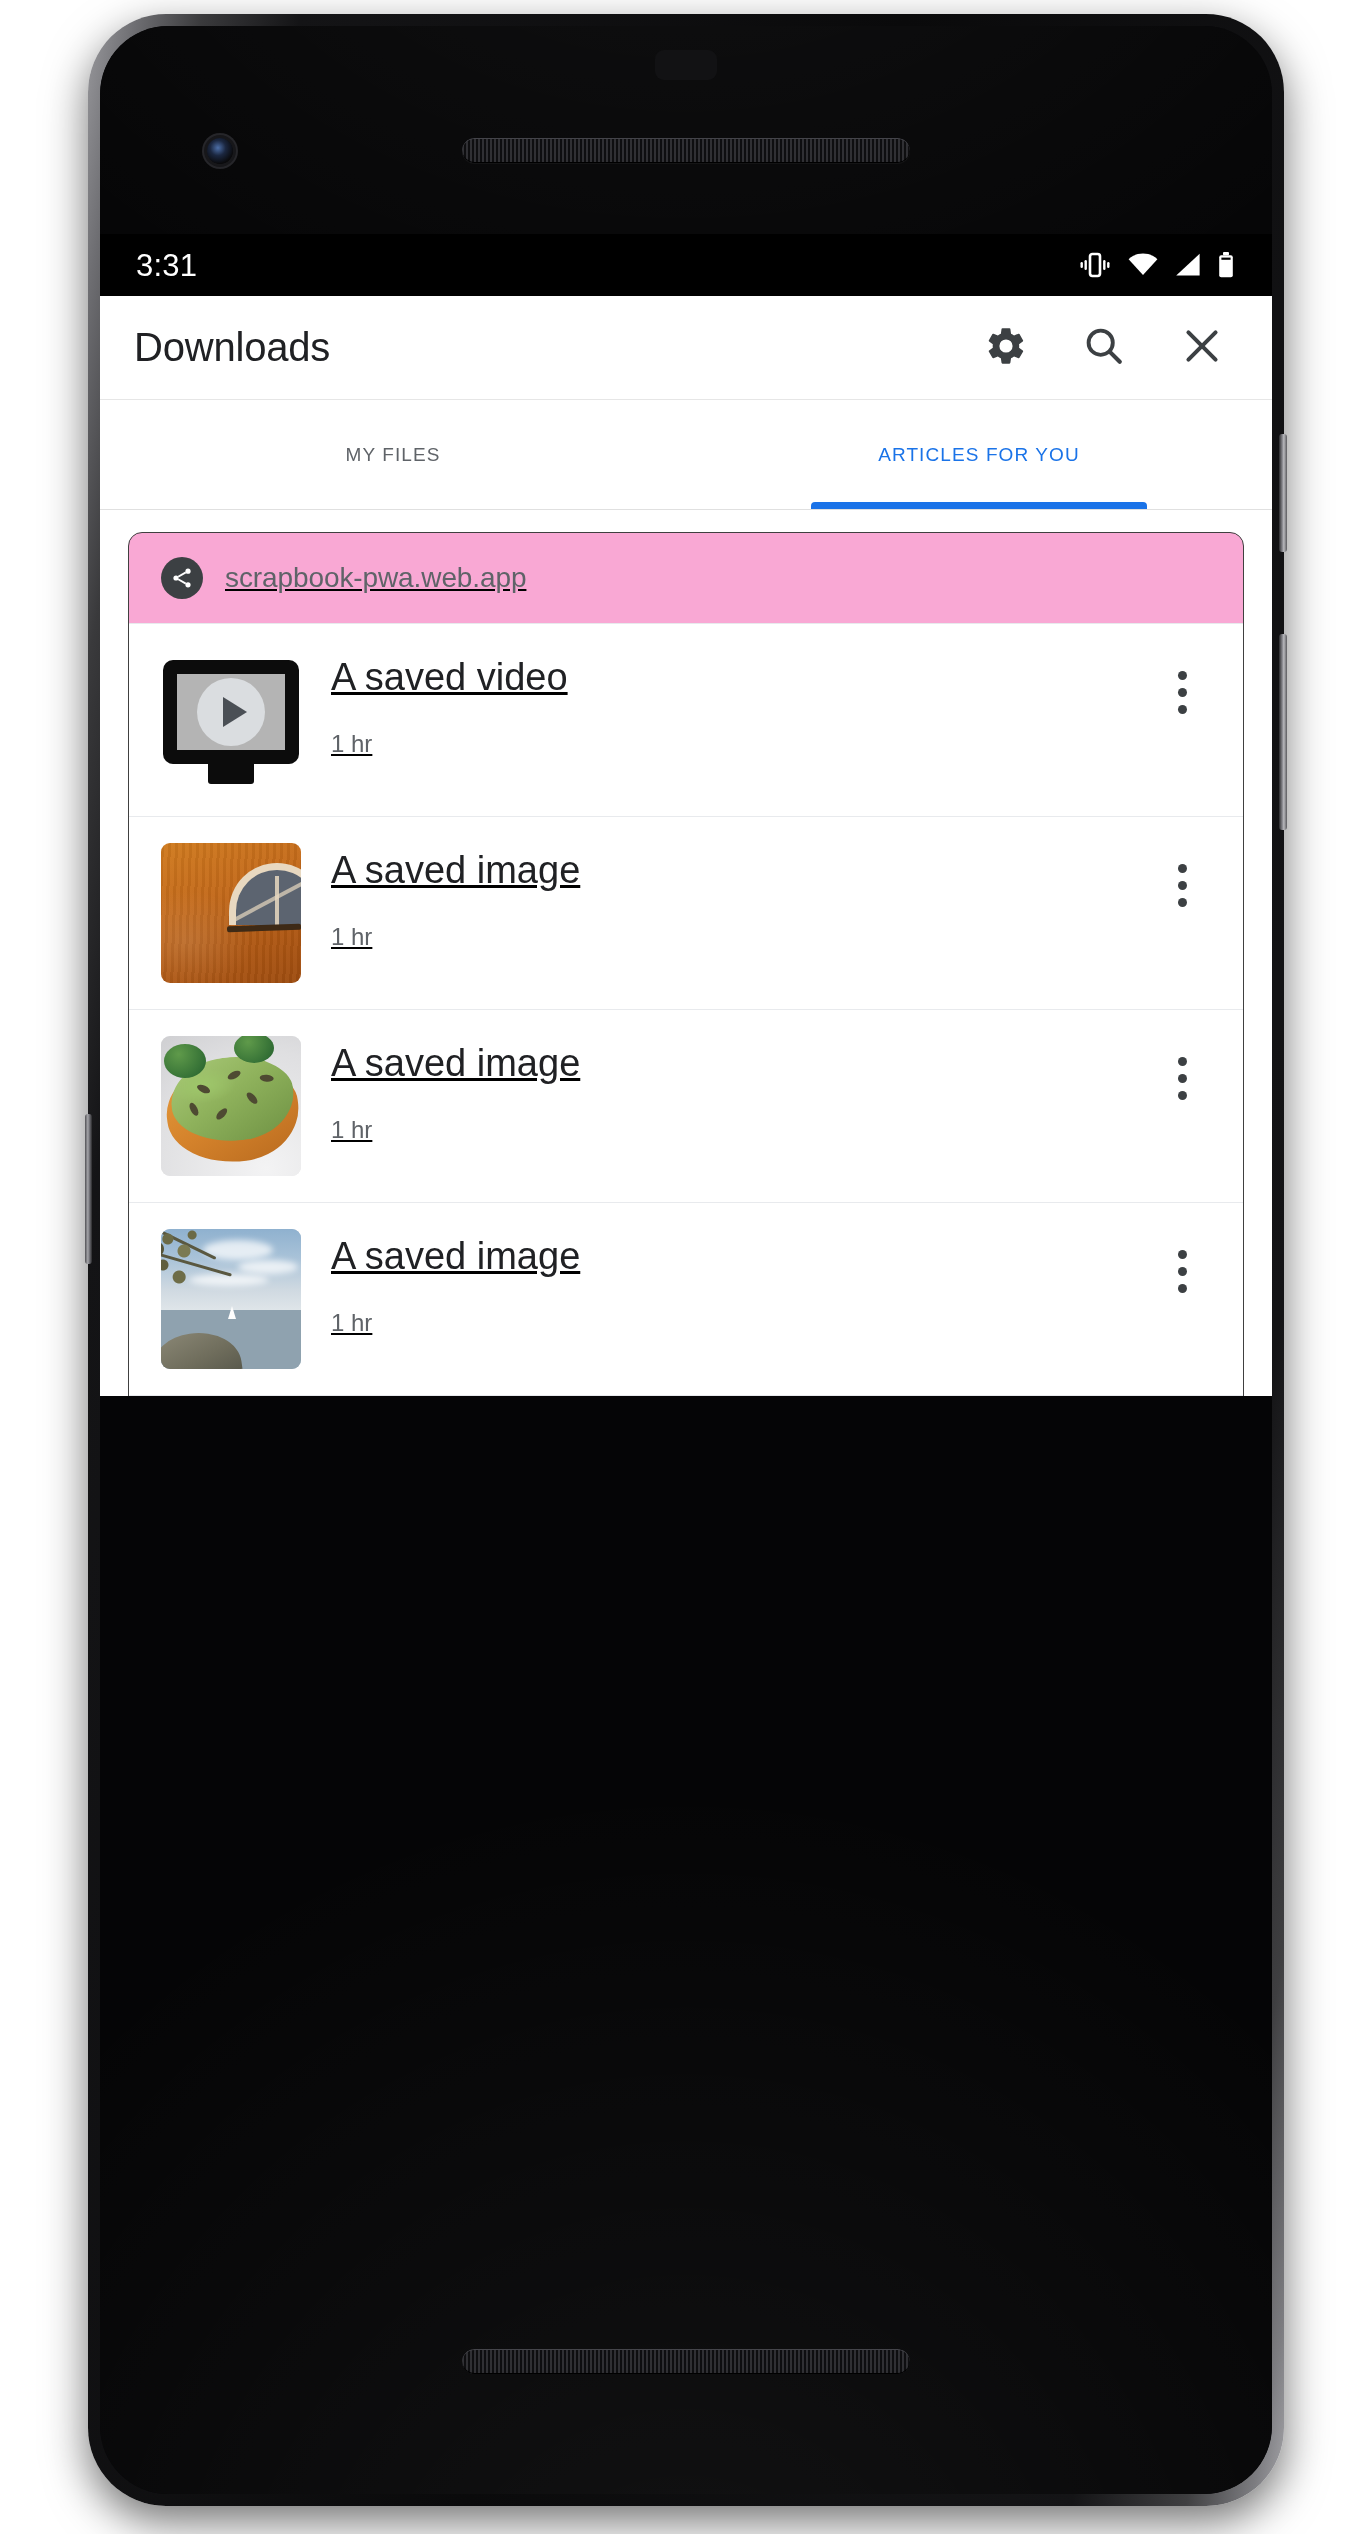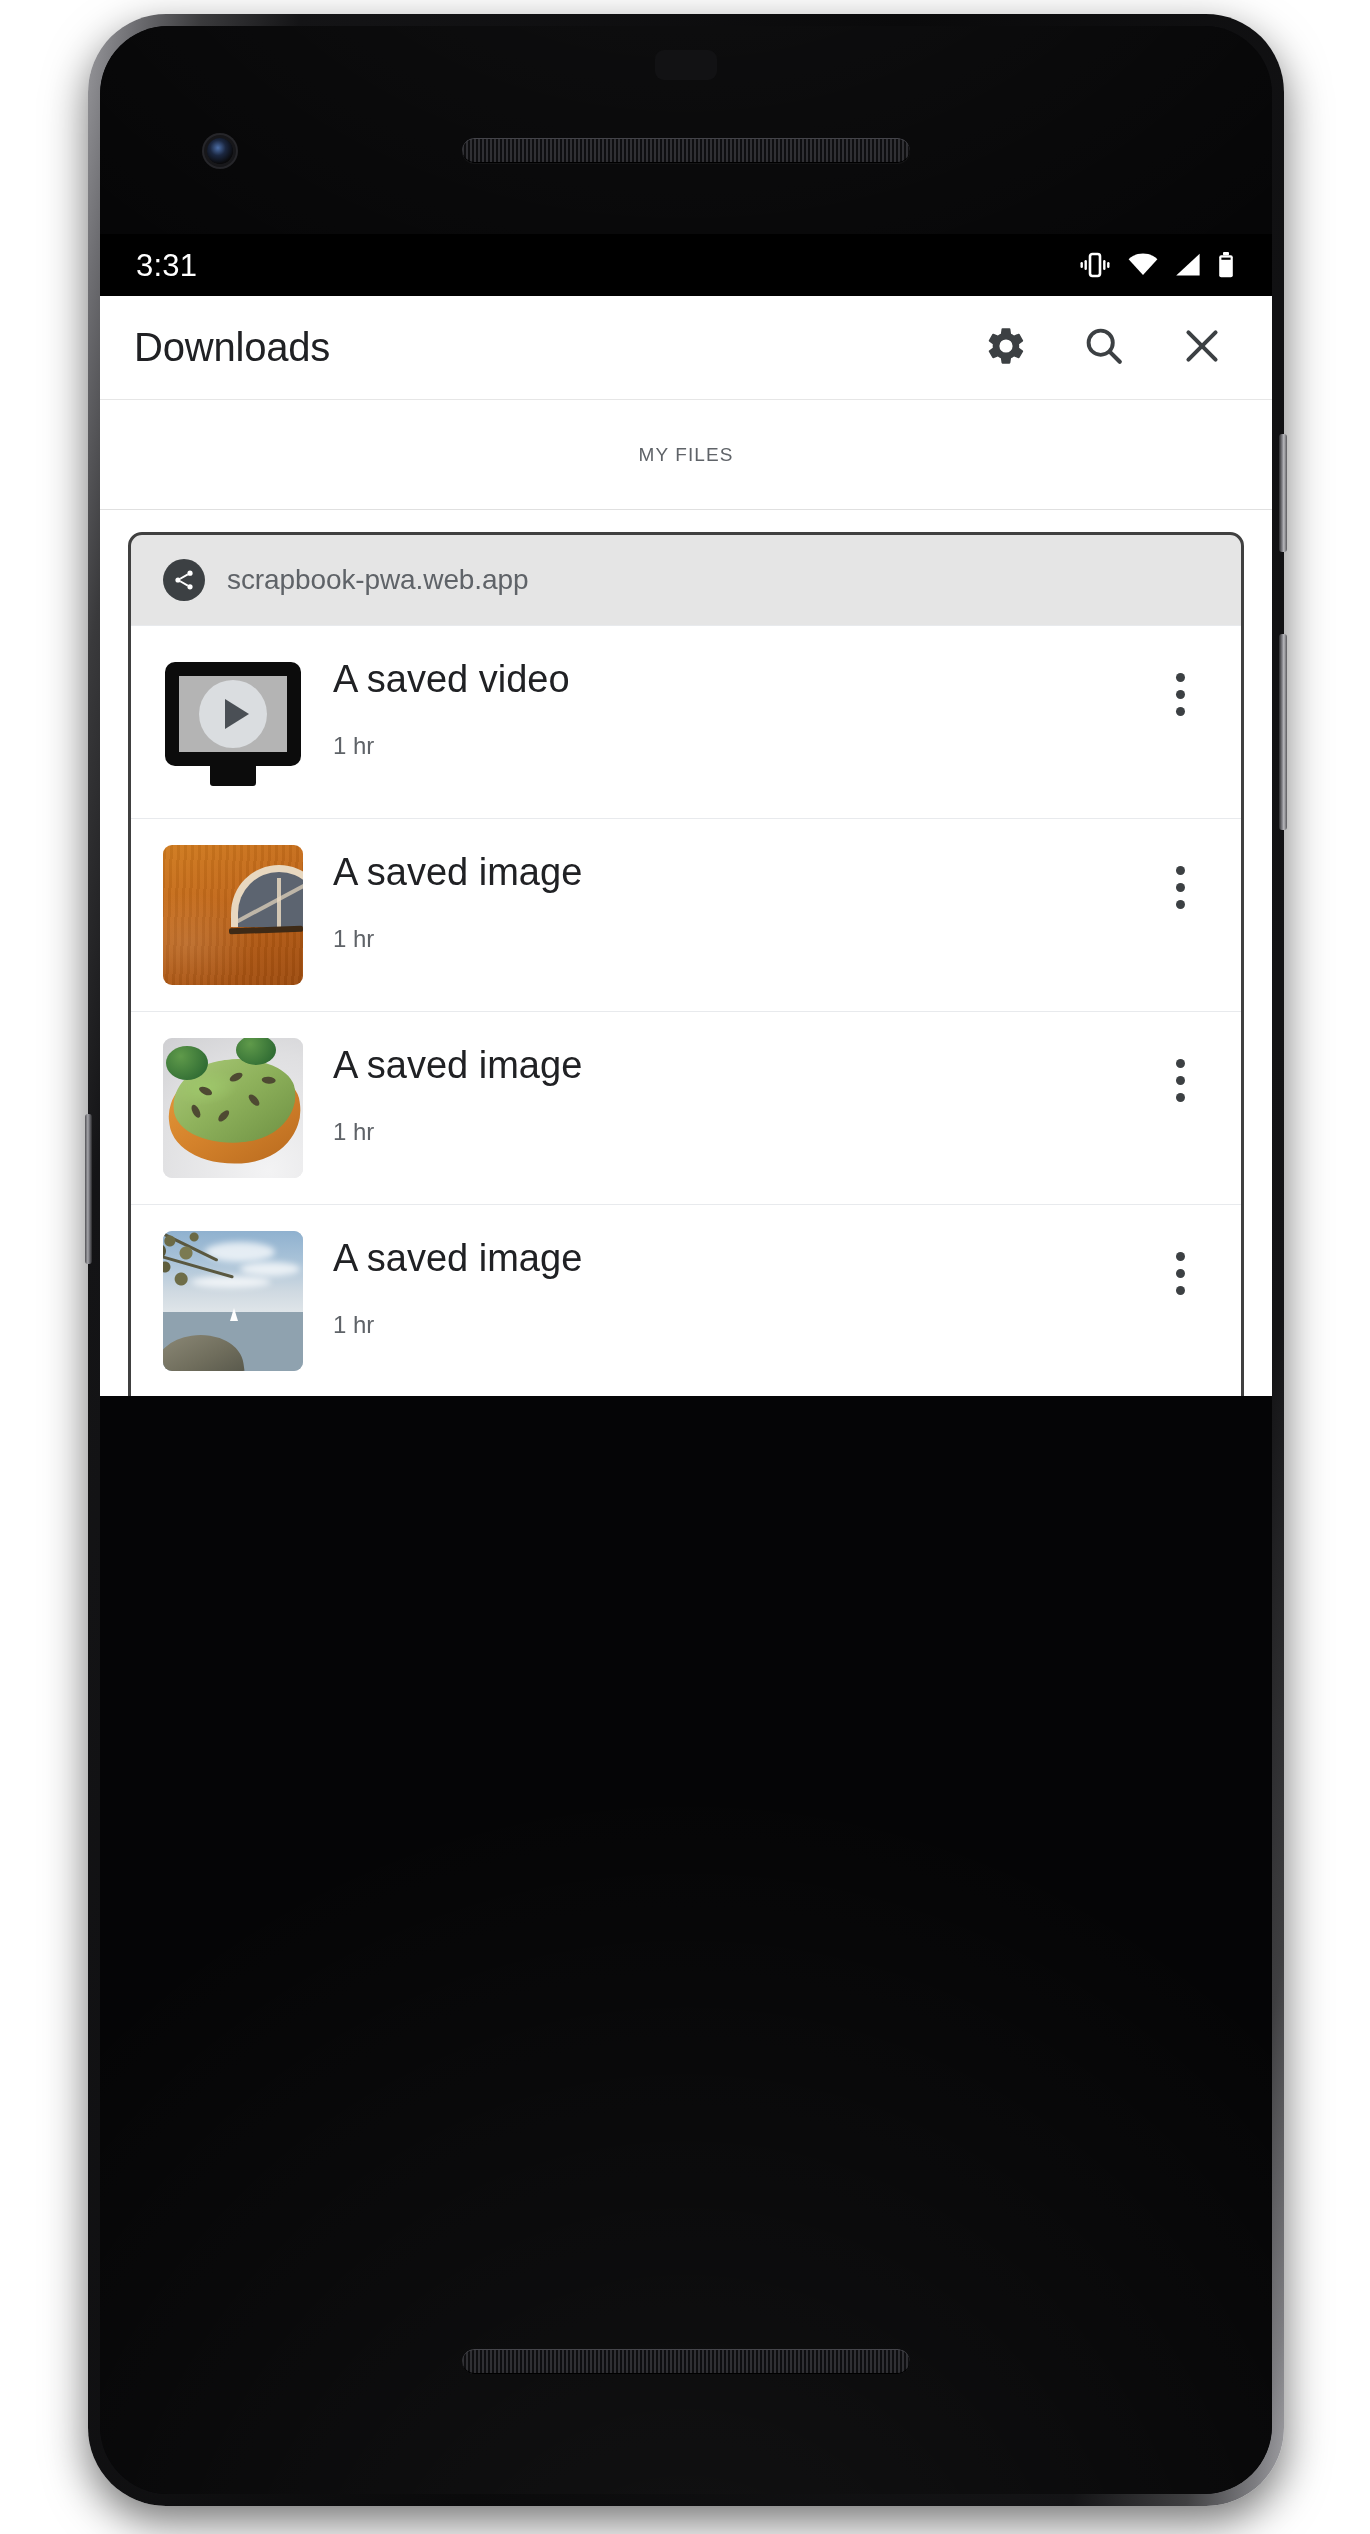--- a/index.html
+++ b/index.html
@@ -152,24 +152,25 @@
   }
 
   
   #content {
     background: #ffffff;
     height: 886px;
     overflow: hidden;
     padding: 22px 28px 0 28px;
   }
   #card {
-    border: 3px solid #404040;
+    border: 1px solid #404040;
     border-radius: 14px;
-    background: #e5e5e5;
-    overflow: hidden;
+    background: #f9a8d4;
+    overflow: hidden;
+    text-decoration: underline;
   }
   #card-header {
     display:flex; align-items:center;
     height: 90px;
     padding: 0 32px;
   }
   #share-badge {
     width: 42px; height: 42px; border-radius: 50%;
     background: #3c4043;
     display:flex; align-items:center; justify-content:center;
@@ -442,20 +443,24 @@
               </svg>
             </span>
           </div>
 
         </div>
       </div>
 
       <div id="tab-bar">
         <div class="tab inactive">
           <span>MY FILES</span>
+        </div>
+        <div class="tab active">
+          <span>ARTICLES FOR YOU</span>
+          <div class="tab-indicator" style="background:#1a73e8"></div>
         </div>
       </div>
 
       <div id="content">
         <div id="card">
 
           <div id="card-header">
             <div id="share-badge">
               <svg width="24" height="24" viewBox="0 0 24 24" aria-hidden="true">
                 <circle cx="18" cy="5.2" r="2.6" fill="#fff"></circle>

